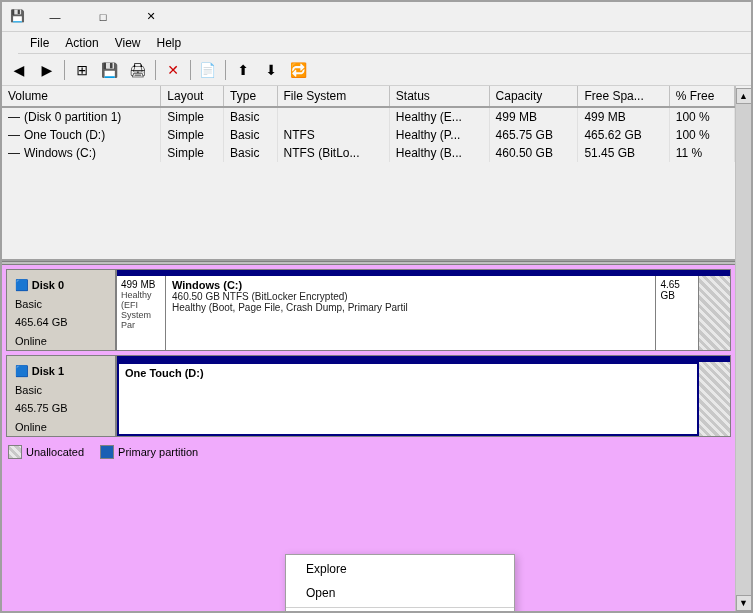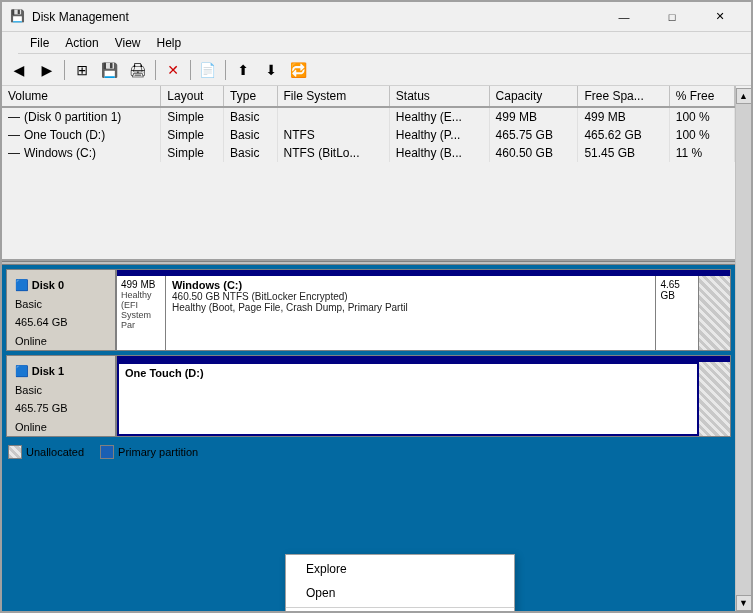--- a/index.html
+++ b/index.html
@@ -162,21 +162,20 @@
       overflow: hidden;
     }
   </style>
 </head>
 <body>
 
 <div class="window-outer">
 
   <div class="title-bar">
     <span class="title-bar-icon">💾</span>
-    <span class="title-bar-text">Disk Management</span>
     <div class="title-bar-controls">
       <button class="title-bar-btn">—</button>
       <button class="title-bar-btn">□</button>
       <button class="title-bar-btn close">✕</button>
     </div>
   </div>
 
   <div class="menu-bar">
     <div class="menu-item">File</div>
     <div class="menu-item">Action</div>
@@ -248,21 +247,21 @@
                 <td>460.50 GB</td>
                 <td>51.45 GB</td>
                 <td>11 %</td>
               </tr>
             </tbody>
         </table>
       </div>
 
       <div style="height:4px;background:#c0c0c0;cursor:ns-resize;border-top:1px solid #808080;border-bottom:1px solid #808080;"></div>
 
-      <div style="flex:1;overflow:auto;background:#0369a1;padding:4px 4px 4px 4px;position:relative;">
+      <div style="flex:1;overflow:auto;background:#f0abfc;padding:4px 4px 4px 4px;position:relative;">
 
         <div style="display:flex;height:82px;margin-bottom:4px;border:1px solid #808080;">
 
           <div style="width:110px;min-width:110px;background:#d4d0c8;padding:6px 8px;font-size:11px;line-height:1.7;border-right:2px solid #808080;">
             <div><strong>🟦 Disk 0</strong></div>
             <div>Basic</div>
             <div>465.64 GB</div>
             <div>Online</div>
           </div>
 

